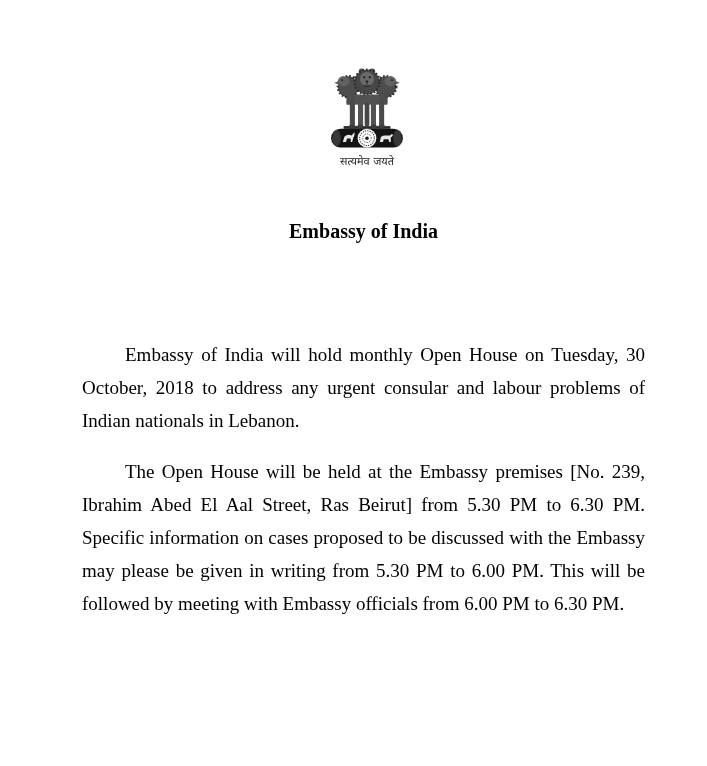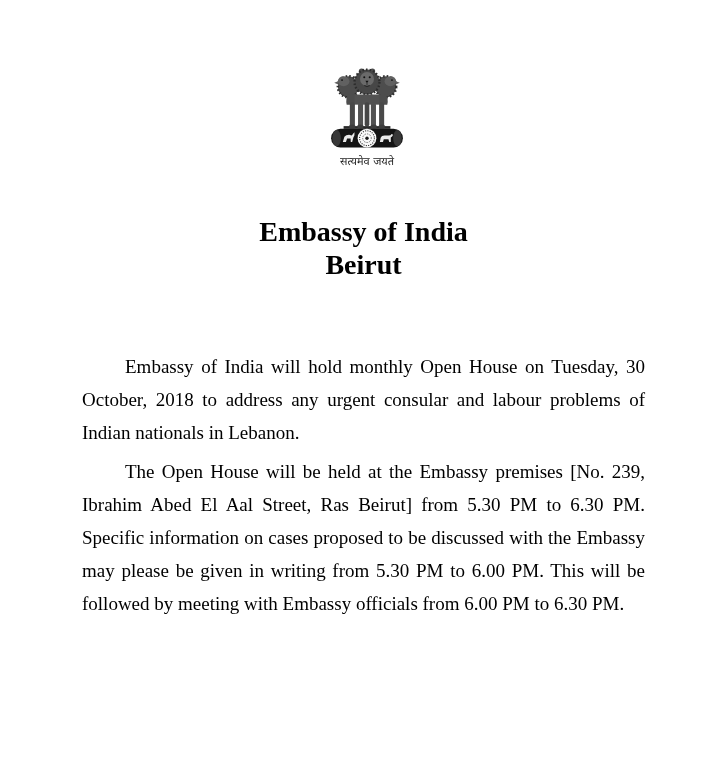--- a/index.html
+++ b/index.html
@@ -27,36 +27,36 @@
     color: #1c1c1c;
     margin-top: 1px;
     white-space: nowrap;
   }
   .doc-title, .doc-subtitle {
     position: absolute;
     left: 82px;
     width: 563px;
     text-align: center;
     font-weight: bold;
-    font-size: 28px;
+    font-size: 20px;
     line-height: 23px;
   }
   .doc-title { top: 220px; }
   .doc-subtitle { top: 253px; }
   .para {
     position: absolute;
     left: 82px;
     width: 563px;
     margin: 0;
     font-size: 19px;
     line-height: 33px;
     text-align: justify;
     text-indent: 43px;
   }
-  .para-1 { top: 350px; }
+  .para-1 { top: 338px; }
   .para-2 { top: 455px; }
 </style>
 </head>
 <body>
 
 <div class="page">
 
   <div class="emblem-block">
     <svg width="78" height="94" viewBox="0 0 100 120" aria-hidden="true">
 
@@ -117,19 +117,18 @@
           <circle cx="50" cy="100" r="9.5" fill="none" stroke="#2e2e2e" stroke-width="1.4" stroke-dasharray="1.4 1.6"></circle>
           <circle cx="50" cy="100" r="5.5" fill="none" stroke="#2e2e2e" stroke-width="1.1" stroke-dasharray="1 1.3"></circle>
           <circle cx="50" cy="100" r="2.2" fill="#1a1a1a"></circle>
         </g>
       </g>
     </svg>
     <div class="emblem-motto">सत्यमेव जयते</div>
   </div>
 
   <div class="doc-title">Embassy of India</div>
-  <div class="doc-subtitle">Beirut</div>
 
   <p class="para para-1">Embassy of India will hold monthly Open House on Tuesday, 30 October, 2018 to address any urgent consular and labour problems of Indian nationals in Lebanon.</p>
 
   <p class="para para-2">The Open House will be held at the Embassy premises [No. 239, Ibrahim Abed El Aal Street, Ras Beirut] from 5.30 PM to 6.30 PM. Specific information on cases proposed to be discussed with the Embassy may please be given in writing from 5.30 PM to 6.00 PM. This will be followed by meeting with Embassy officials from 6.00 PM to 6.30 PM.</p>
 
 </div>
 
 </body></html>

